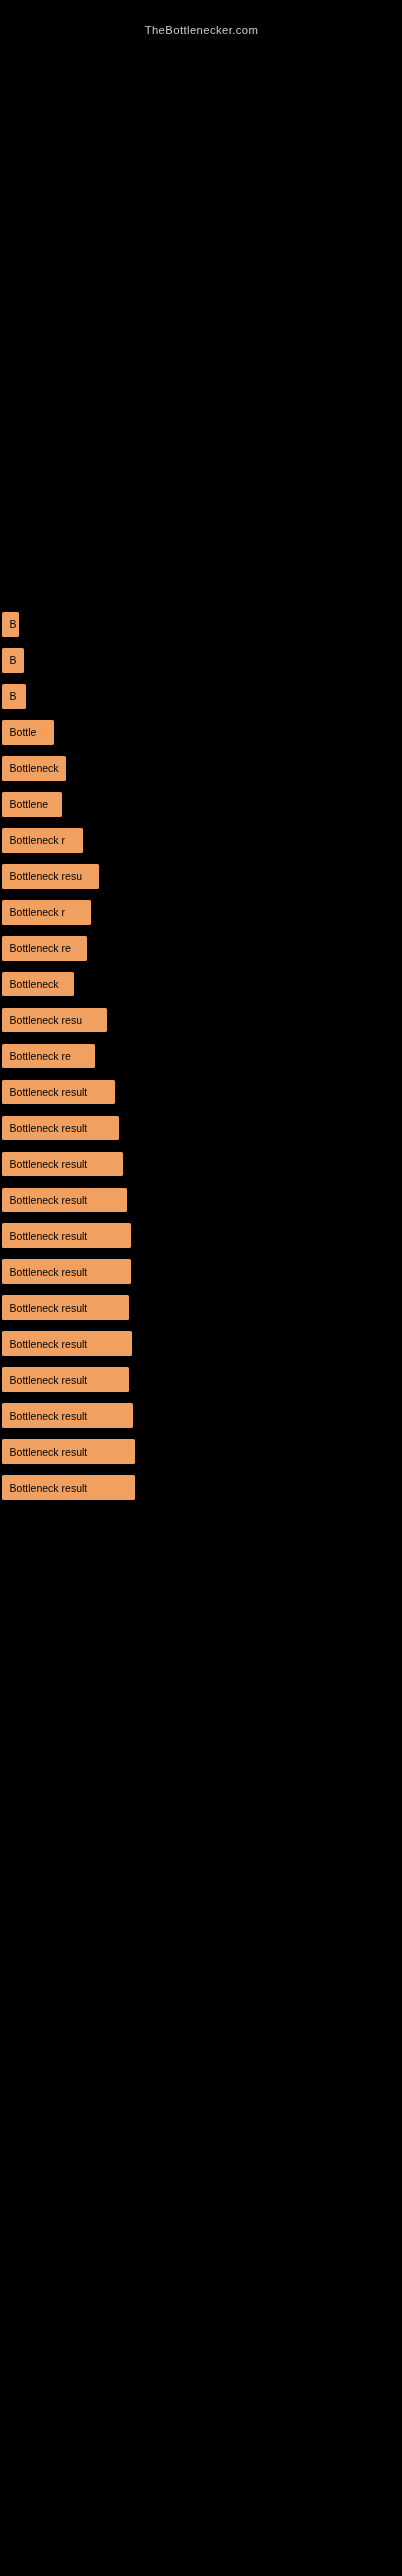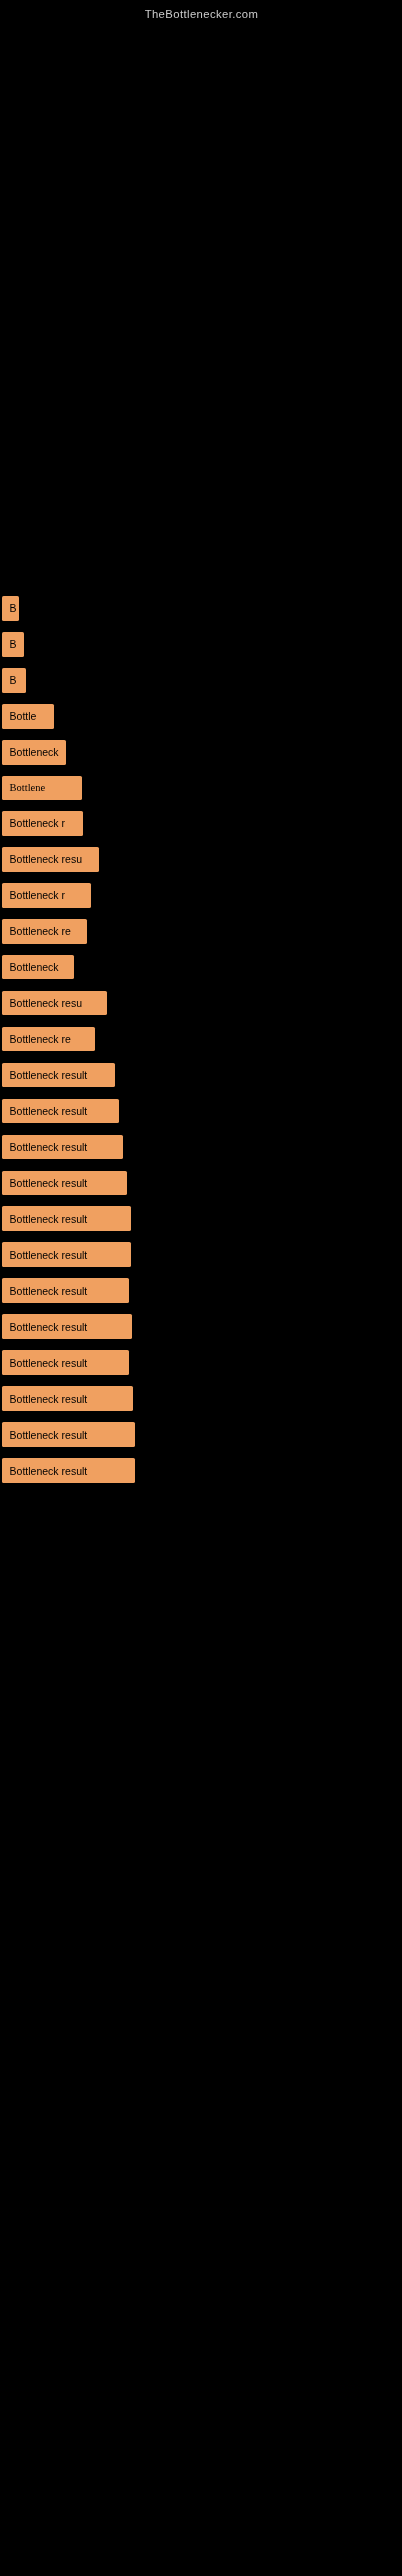--- a/index.html
+++ b/index.html
@@ -8,21 +8,21 @@
       width: 403px;
       min-height: 2576px;
       font-family: Arial, sans-serif;
       position: relative;
     }
 
     .site-title {
       color: #ccc;
       font-size: 11.3px;
       text-align: center;
-      padding: 8px 0 4px 0;
+      padding: 24px 0 4px 0;
       letter-spacing: 0.4px;
     }
 
     
     .top-black-area {
       background: #000;
       width: 100%;
       height: 564px;
     }
 
@@ -46,21 +46,21 @@
       margin-bottom: 6.4px;
       padding-left: 1.6px;
     }
 
     
     .w1  { width: 17.7px; }
     .w2  { width: 22.5px; }
     .w3  { width: 24px; }
     .w4  { width: 52px; }
     .w5  { width: 64px; }
-    .w6  { width: 80px; font-family: Liberation Serif, serif; }
+    .w6  { width: 60px; }
     .w7  { width: 81px; }
     .w8  { width: 97px; }
     .w9  { width: 89px; }
     .w10 { width: 85px; }
     .w11 { width: 72px; }
     .w12 { width: 105px; }
     .w13 { width: 93px; }
     .w14 { width: 113px; }
     .w15 { width: 117px; }
     .w16 { width: 121px; }

